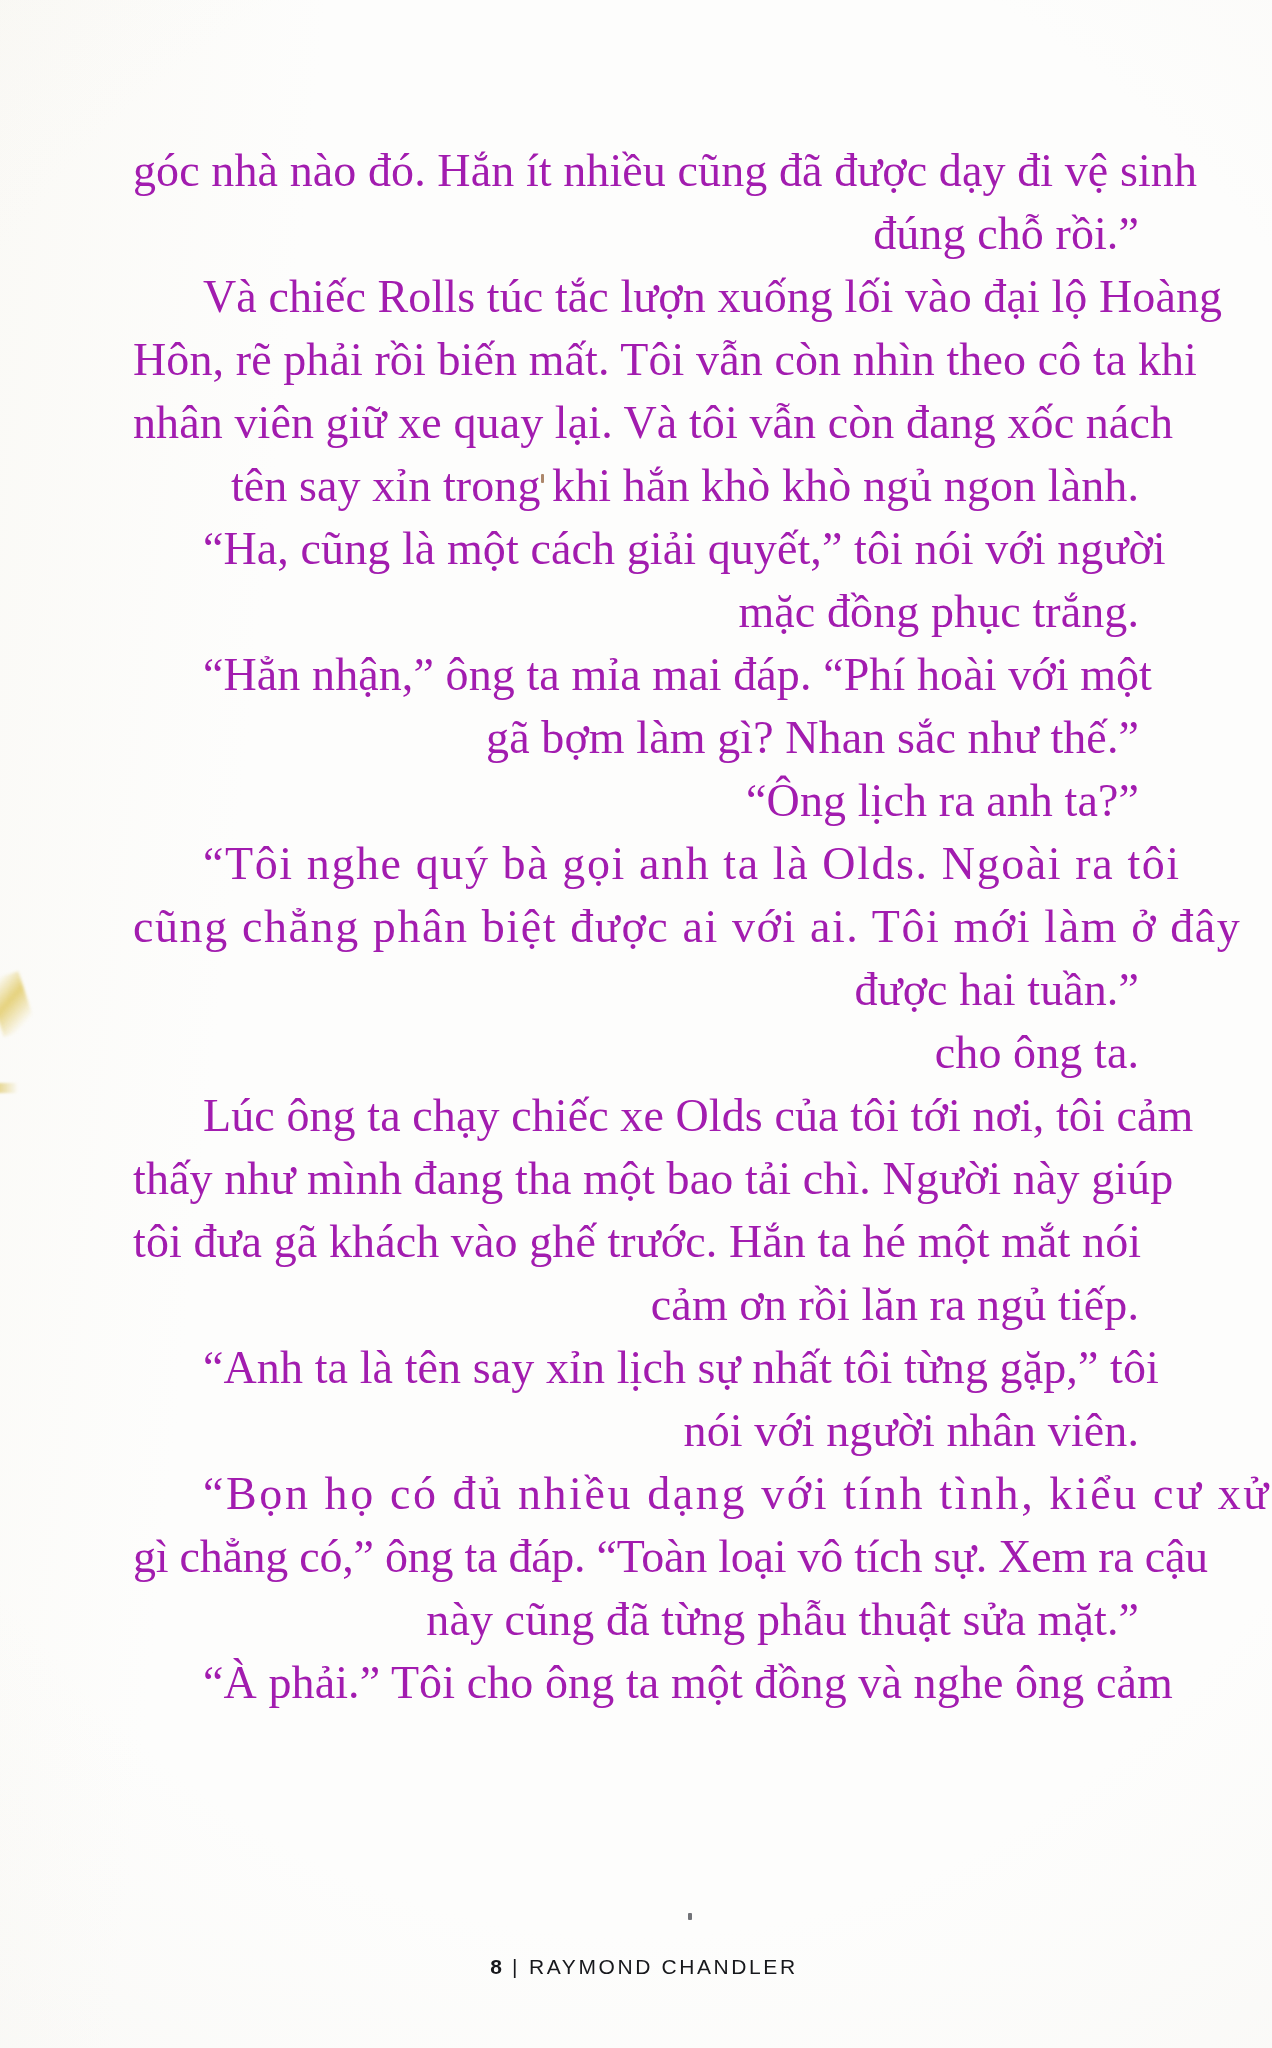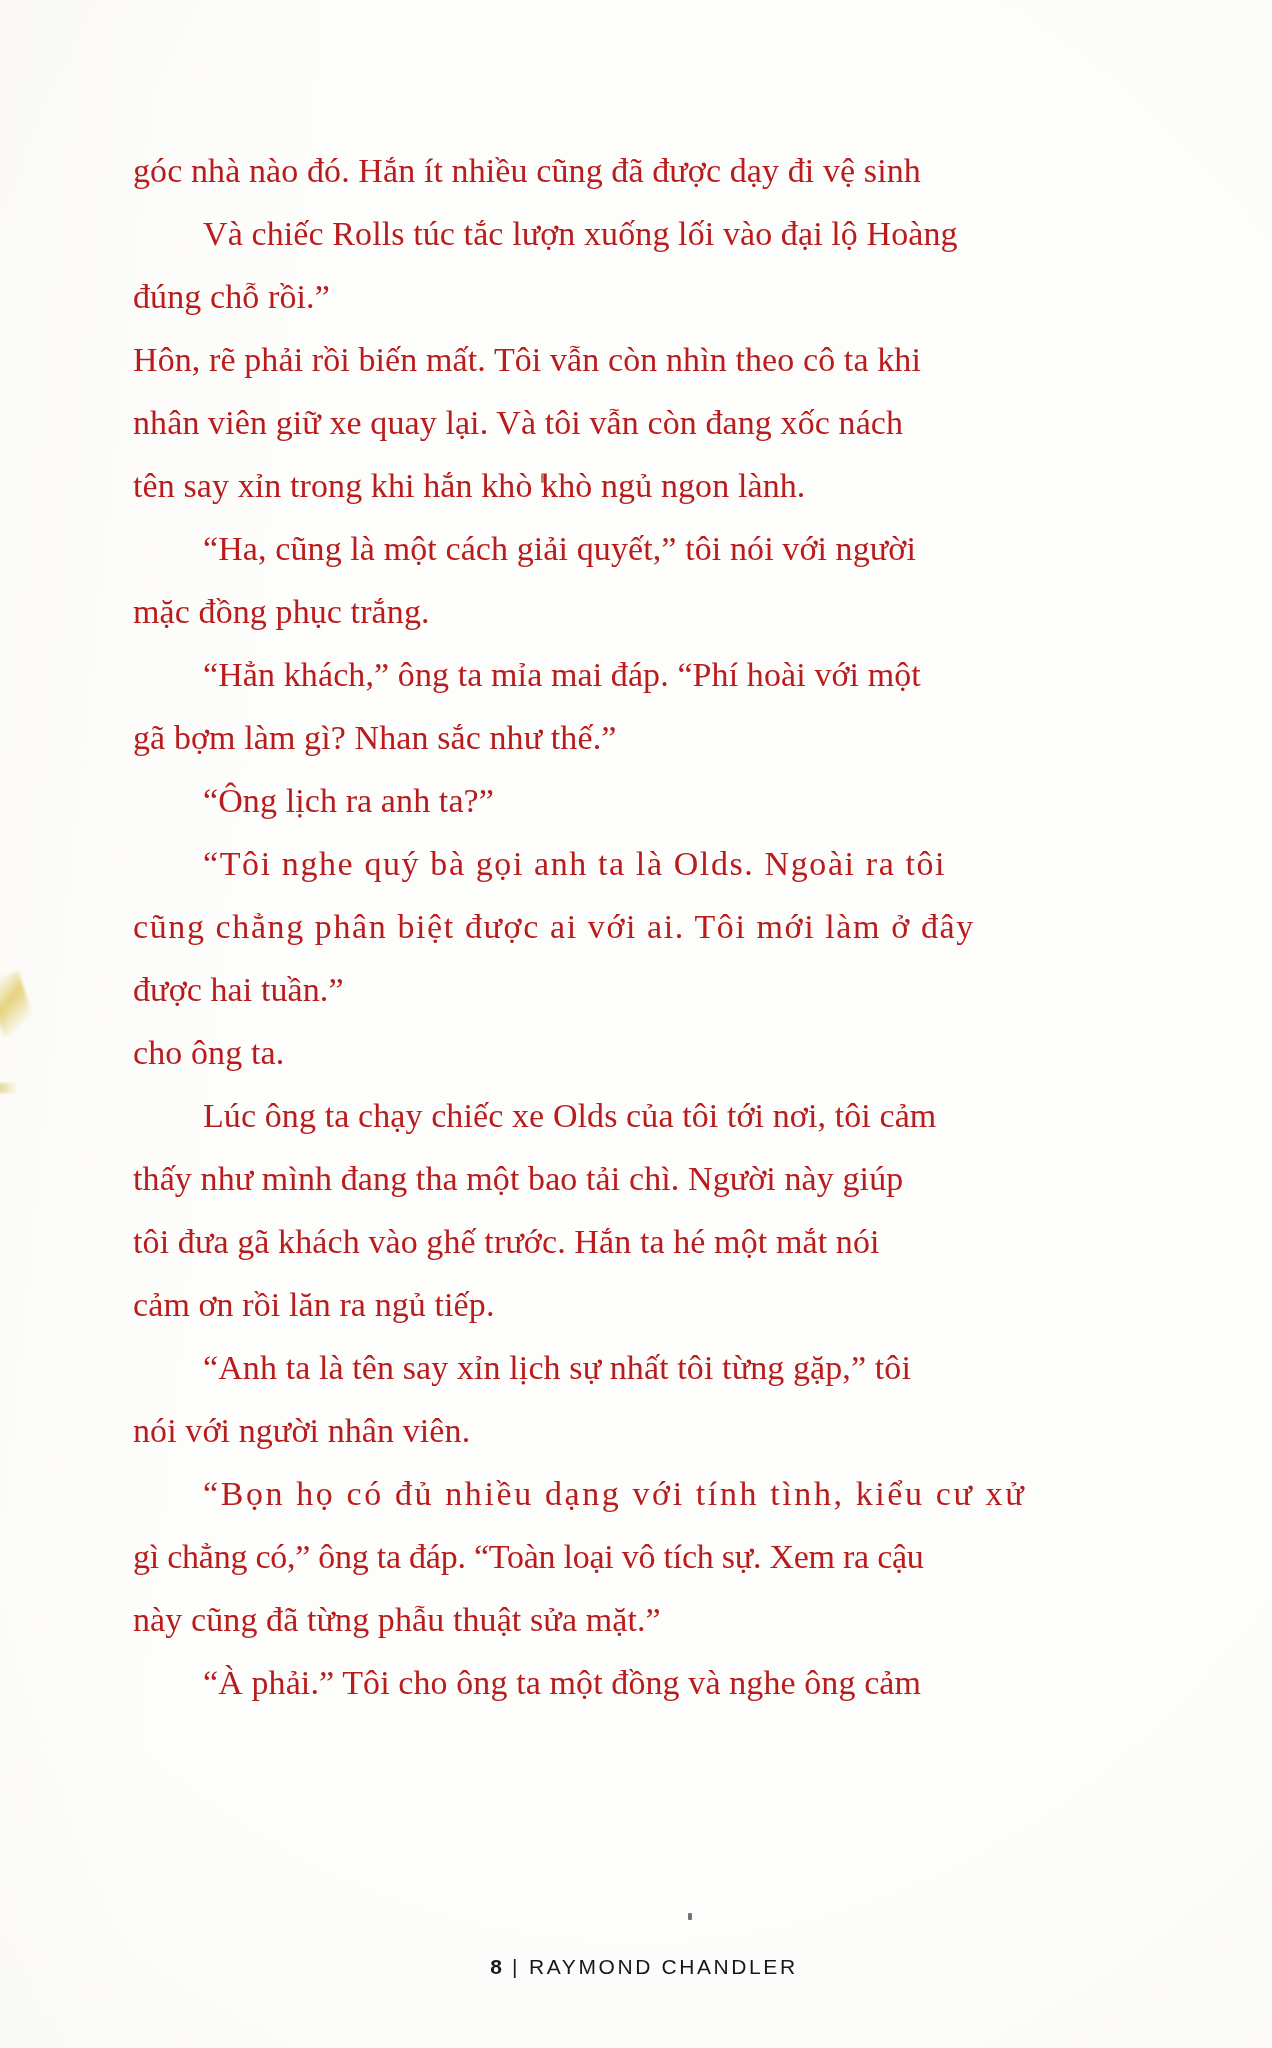--- a/index.html
+++ b/index.html
@@ -28,26 +28,27 @@
   }
 
   .text-block {
     position: absolute;
     left: 133px;
     top: 139px;
     width: 1006px;
   }
 
   .line {
-    font-size: 34px;
+    font-size: 46px;
     line-height: 63px;
-    color: #b91c1c;
+    color: #a21caf;
     white-space: pre;
     letter-spacing: 0.1px;
     text-rendering: optimizeLegibility;
+    text-align: right;
   }
 
   
   .line.loose { letter-spacing: 1.6px; }
   .line.loose2 { letter-spacing: 2.6px; }
   .line.tight { letter-spacing: -0.25px; }
 
   .indent { display: inline-block; width: 70px; }
 
   .footer {
@@ -112,28 +113,28 @@
 </style>
 </head>
 <body>
 
 <div class="page">
 
   <div class="paper-texture"></div>
 
   <div class="text-block">
     <div class="line">góc nhà nào đó. Hắn ít nhiều cũng đã được dạy đi vệ sinh</div>
+    <div class="line">đúng chỗ rồi.”</div>
     <div class="line"><span class="indent"></span><span>Và chiếc Rolls túc tắc lượn xuống lối vào đại lộ Hoàng</span></div>
-    <div class="line">đúng chỗ rồi.”</div>
     <div class="line">Hôn, rẽ phải rồi biến mất. Tôi vẫn còn nhìn theo cô ta khi</div>
     <div class="line">nhân viên giữ xe quay lại. Và tôi vẫn còn đang xốc nách</div>
     <div class="line">tên say xỉn trong khi hắn khò khò ngủ ngon lành.</div>
     <div class="line"><span class="indent"></span><span>“Ha, cũng là một cách giải quyết,” tôi nói với người</span></div>
     <div class="line">mặc đồng phục trắng.</div>
-    <div class="line"><span class="indent"></span><span>“Hẳn khách,” ông ta mỉa mai đáp. “Phí hoài với một</span></div>
+    <div class="line"><span class="indent"></span><span>“Hẳn nhận,” ông ta mỉa mai đáp. “Phí hoài với một</span></div>
     <div class="line">gã bợm làm gì? Nhan sắc như thế.”</div>
     <div class="line"><span class="indent"></span><span>“Ông lịch ra anh ta?”</span></div>
     <div class="line loose"><span class="indent"></span><span>“Tôi nghe quý bà gọi anh ta là Olds. Ngoài ra tôi</span></div>
     <div class="line loose">cũng chẳng phân biệt được ai với ai. Tôi mới làm ở đây</div>
     <div class="line">được hai tuần.”</div>
     <div class="line">cho ông ta.</div>
     <div class="line"><span class="indent"></span><span>Lúc ông ta chạy chiếc xe Olds của tôi tới nơi, tôi cảm</span></div>
     <div class="line">thấy như mình đang tha một bao tải chì. Người này giúp</div>
     <div class="line">tôi đưa gã khách vào ghế trước. Hắn ta hé một mắt nói</div>
     <div class="line">cảm ơn rồi lăn ra ngủ tiếp.</div>

